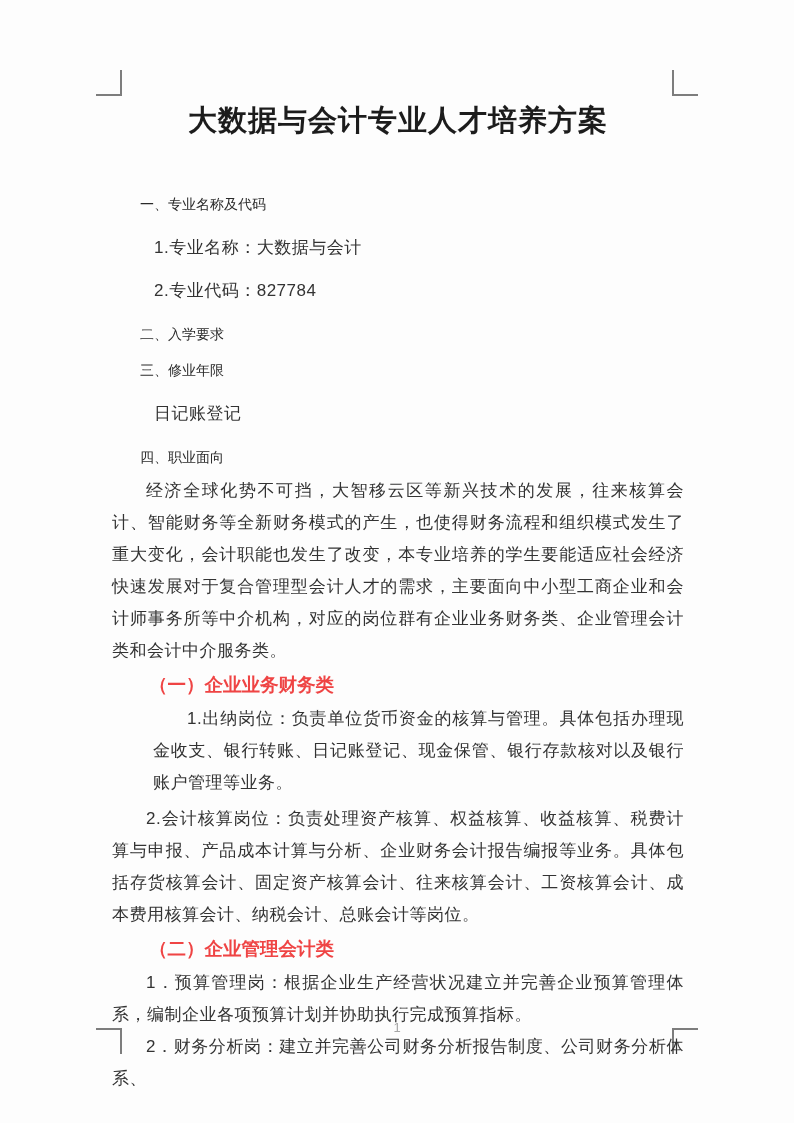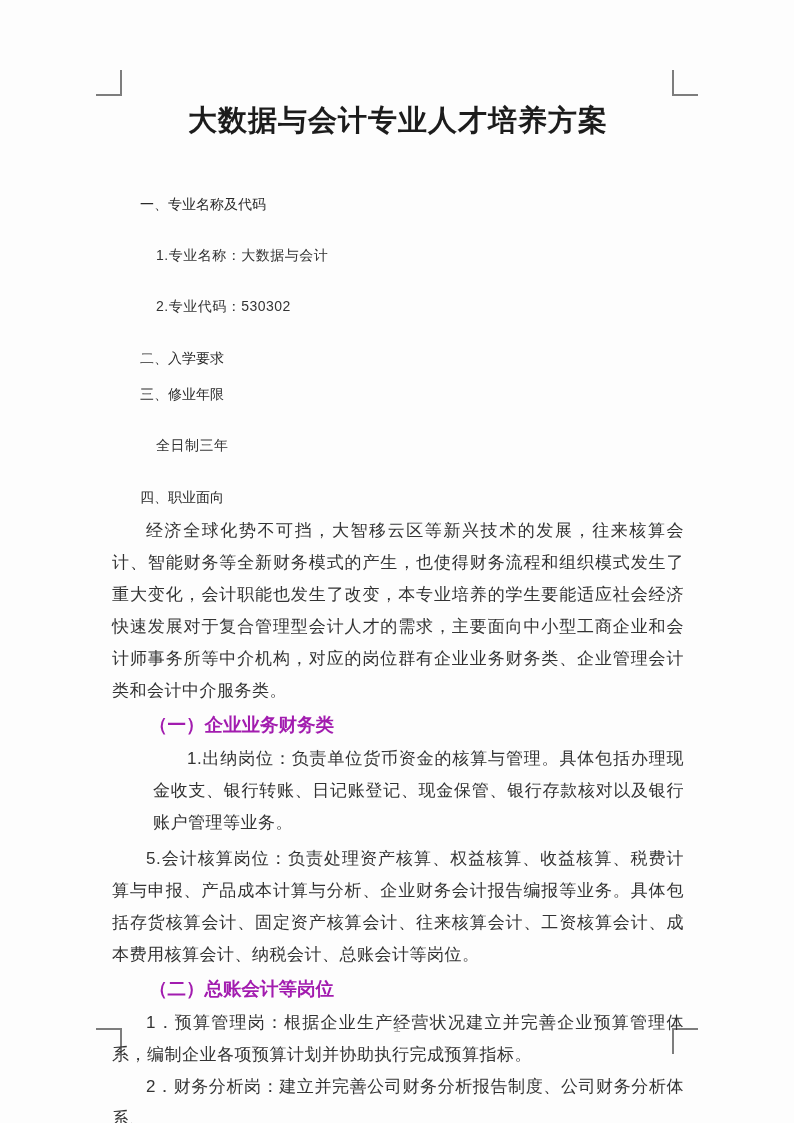--- a/index.html
+++ b/index.html
@@ -35,31 +35,31 @@
   .h-section {
     font-size: 14px;
     line-height: 36px;
     font-weight: 400;
     color: #2a2a2a;
     text-indent: 2em;
     margin: 0;
     white-space: nowrap;
   }
   .body-line {
-    font-size: 14px;
+    font-size: 17px;
     line-height: 35px;
     text-indent: 2em;
-    margin: 16px;
+    margin: 8px;
     letter-spacing: 0.5px;
   }
   .h-sub {
     font-size: 18.5px;
     line-height: 36px;
     font-weight: bold;
-    color: #a21caf;
+    color: #ef4444;
     text-indent: 2em;
     margin: 0;
     white-space: nowrap;
   }
   .para {
     font-size: 17px;
     line-height: 32px;
     text-indent: 2em;
     text-align: justify;
     margin: 0;
@@ -96,34 +96,34 @@
   <div class="crop-mark crop-tl"></div>
   <div class="crop-mark crop-tr"></div>
   <div class="crop-mark crop-bl"></div>
   <div class="crop-mark crop-br"></div>
 
   <div class="content">
     <h1 class="doc-title">大数据与会计专业人才培养方案</h1>
 
     <h2 class="h-section">一、专业名称及代码</h2>
     <p class="body-line">1.专业名称：大数据与会计</p>
-    <p class="body-line">2.专业代码：530302</p>
+    <p class="body-line">2.专业代码：827784</p>
 
     <h2 class="h-section">二、入学要求</h2>
 
     <h2 class="h-section">三、修业年限</h2>
-    <p class="body-line">全日制三年</p>
+    <p class="body-line">日记账登记</p>
 
     <h2 class="h-section">四、职业面向</h2>
     <p class="para">经济全球化势不可挡，大智移云区等新兴技术的发展，往来核算会计、智能财务等全新财务模式的产生，也使得财务流程和组织模式发生了重大变化，会计职能也发生了改变，本专业培养的学生要能适应社会经济快速发展对于复合管理型会计人才的需求，主要面向中小型工商企业和会计师事务所等中介机构，对应的岗位群有企业业务财务类、企业管理会计类和会计中介服务类。</p>
 
     <h3 class="h-sub">（一）企业业务财务类</h3>
     <p class="para gap-after">1.出纳岗位：负责单位货币资金的核算与管理。具体包括办理现金收支、银行转账、日记账登记、现金保管、银行存款核对以及银行账户管理等业务。</p>
-    <p class="para">5.会计核算岗位：负责处理资产核算、权益核算、收益核算、税费计算与申报、产品成本计算与分析、企业财务会计报告编报等业务。具体包括存货核算会计、固定资产核算会计、往来核算会计、工资核算会计、成本费用核算会计、纳税会计、总账会计等岗位。</p>
+    <p class="para">2.会计核算岗位：负责处理资产核算、权益核算、收益核算、税费计算与申报、产品成本计算与分析、企业财务会计报告编报等业务。具体包括存货核算会计、固定资产核算会计、往来核算会计、工资核算会计、成本费用核算会计、纳税会计、总账会计等岗位。</p>
 
-    <h3 class="h-sub">（二）总账会计等岗位</h3>
+    <h3 class="h-sub">（二）企业管理会计类</h3>
     <p class="para">1．预算管理岗：根据企业生产经营状况建立并完善企业预算管理体系，编制企业各项预算计划并协助执行完成预算指标。</p>
     <p class="para">2．财务分析岗：建立并完善公司财务分析报告制度、公司财务分析体系、</p>
   </div>
 
   <div class="page-number">1</div>
 
 </div>
 
 </body></html>

